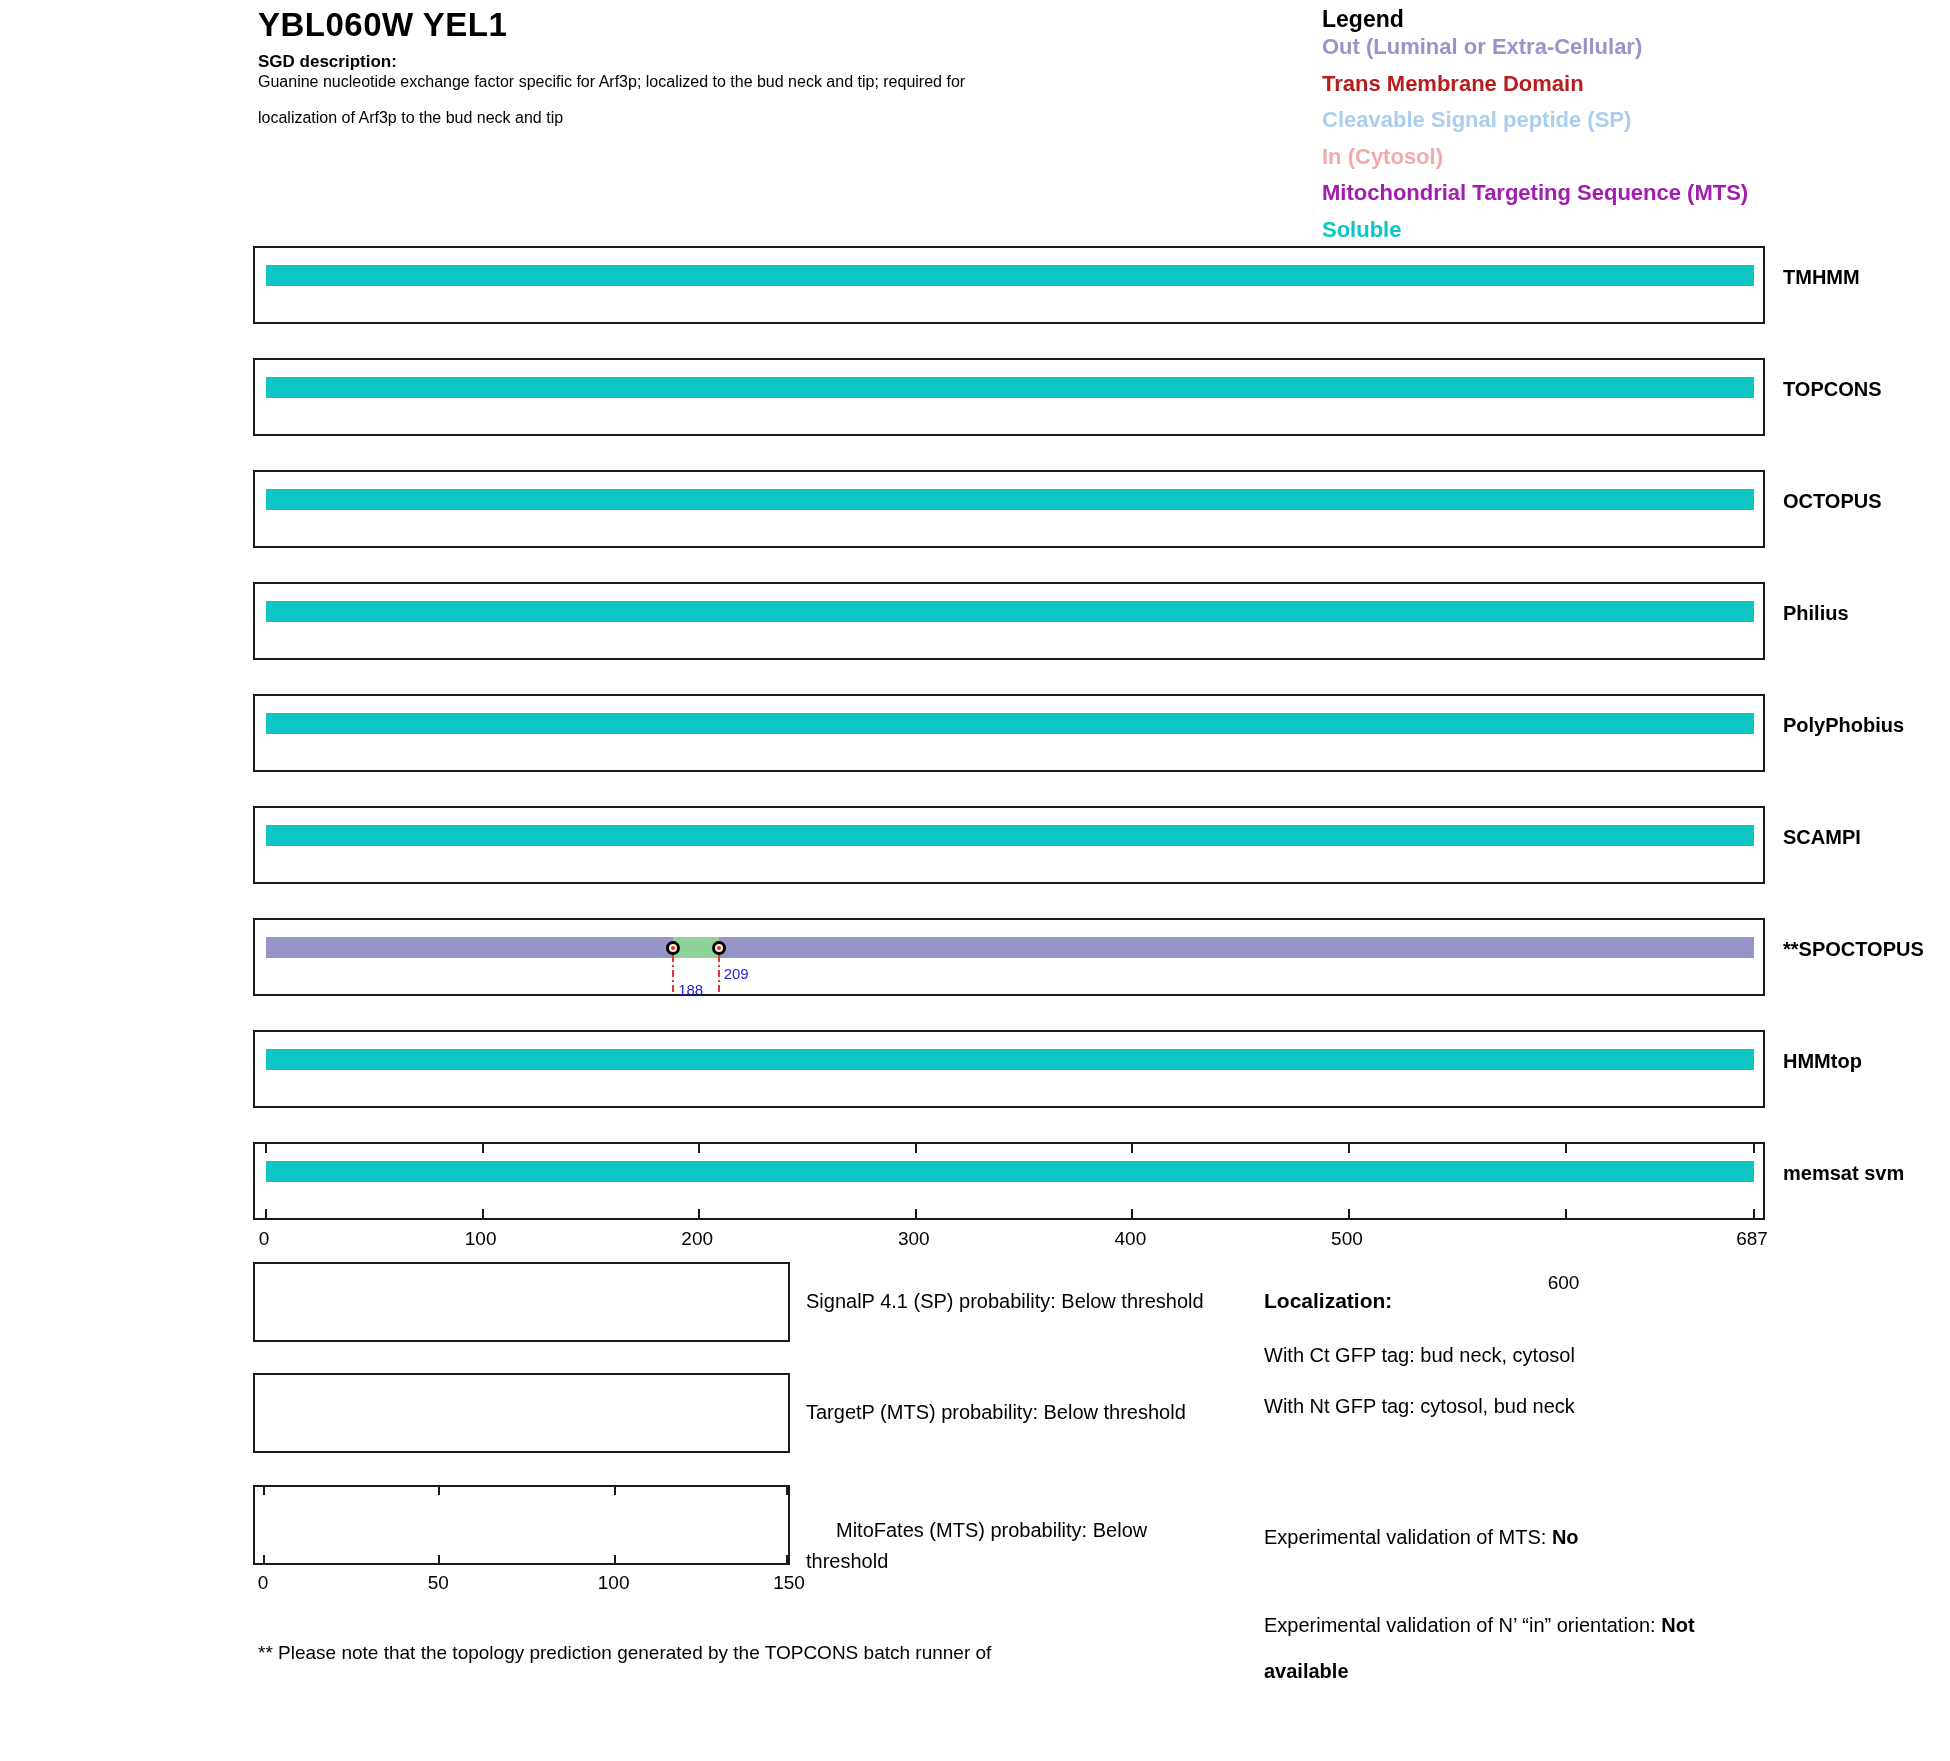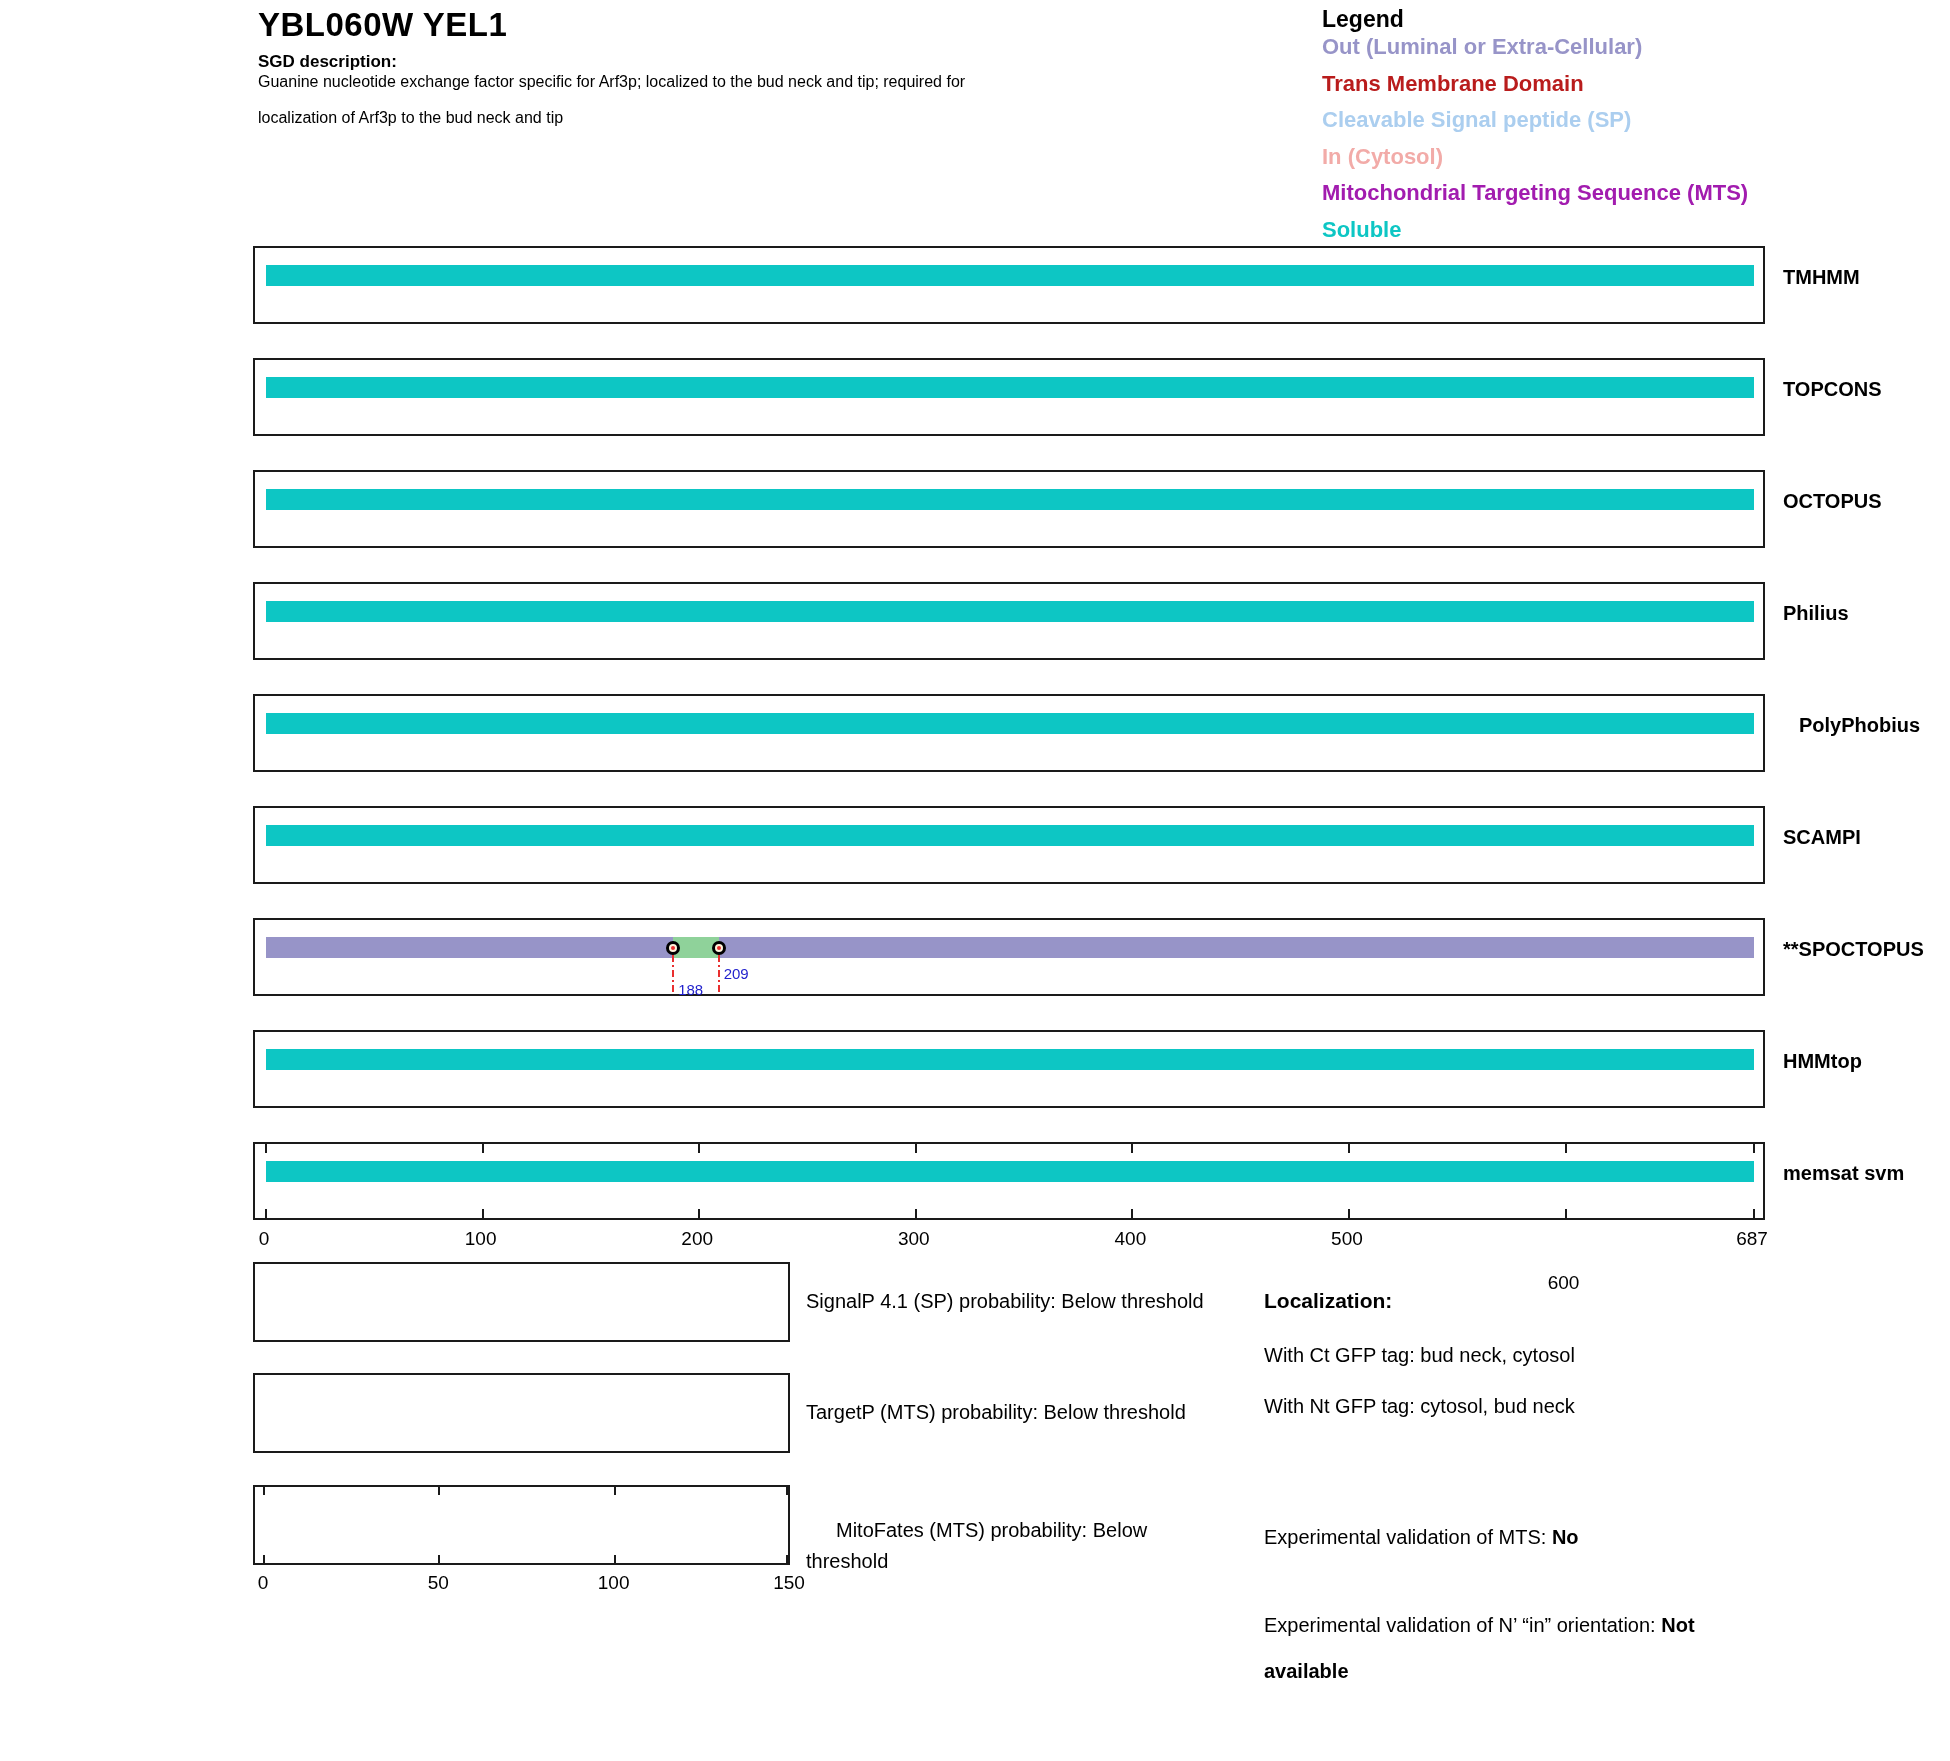--- a/index.html
+++ b/index.html
@@ -63,21 +63,21 @@
         <div class="bar" style="left: 11px; top: 17px; width: 1488px; height: 21px; background: rgb(13, 198, 196);"></div>
       </div>
       <div class="abs track-label" style="left: 1783px; top: 490px;">OCTOPUS</div>
       <div class="track-box" style="left: 253px; top: 582px; width: 1512px; height: 78px;">
         <div class="bar" style="left: 11px; top: 17px; width: 1488px; height: 21px; background: rgb(13, 198, 196);"></div>
       </div>
       <div class="abs track-label" style="left: 1783px; top: 602px;">Philius</div>
       <div class="track-box" style="left: 253px; top: 694px; width: 1512px; height: 78px;">
         <div class="bar" style="left: 11px; top: 17px; width: 1488px; height: 21px; background: rgb(13, 198, 196);"></div>
       </div>
-      <div class="abs track-label" style="left: 1783px; top: 714px; margin-left: 16px;">PolyPhobius</div>
+      <div class="abs track-label" style="left: 1783px; top: 714px;">PolyPhobius</div>
       <div class="track-box" style="left: 253px; top: 806px; width: 1512px; height: 78px;">
         <div class="bar" style="left: 11px; top: 17px; width: 1488px; height: 21px; background: rgb(13, 198, 196);"></div>
       </div>
       <div class="abs track-label" style="left: 1783px; top: 826px;">SCAMPI</div>
       <div class="track-box" style="left: 253px; top: 918px; width: 1512px; height: 78px;">
         <div class="bar" style="left: 11px; top: 17px; width: 407.197px; height: 21px; background: rgb(151, 148, 200);"></div>
         <div class="bar" style="left: 418.197px; top: 17px; width: 45.4847px; height: 21px; background: rgb(143, 210, 154);"></div>
         <div class="bar" style="left: 463.681px; top: 17px; width: 1035.32px; height: 21px; background: rgb(151, 148, 200);"></div>
         <div class="red-line" style="left: 417.197px; top: 34.5px; height: 39.5px;"></div>
         <div class="marker-circle" style="left: 411.197px; top: 20.5px;">
@@ -154,13 +154,14 @@
   <div class="abs loc" style="left:1264px;top:1344px;">With Ct GFP tag: bud neck, cytosol</div>
   <div class="abs loc" style="left:1264px;top:1395px;">With Nt GFP tag: cytosol, bud neck</div>
   <div class="abs loc" style="left:1264px;top:1526px;">
     <span>Experimental validation of MTS: </span><span class="loc-b">No</span>
   </div>
   <div class="abs loc" style="left:1264px;top:1614px;">
     <span>Experimental validation of N’ “in” orientation: </span><span class="loc-b">Not</span>
   </div>
   <div class="abs loc loc-b" style="left:1264px;top:1660px;">available</div>
 
+  <div class="abs foot" style="left:258px;top:1642px;">** Please note that the topology prediction generated by the TOPCONS batch runner of</div>
 </div>
 
 </body></html>

